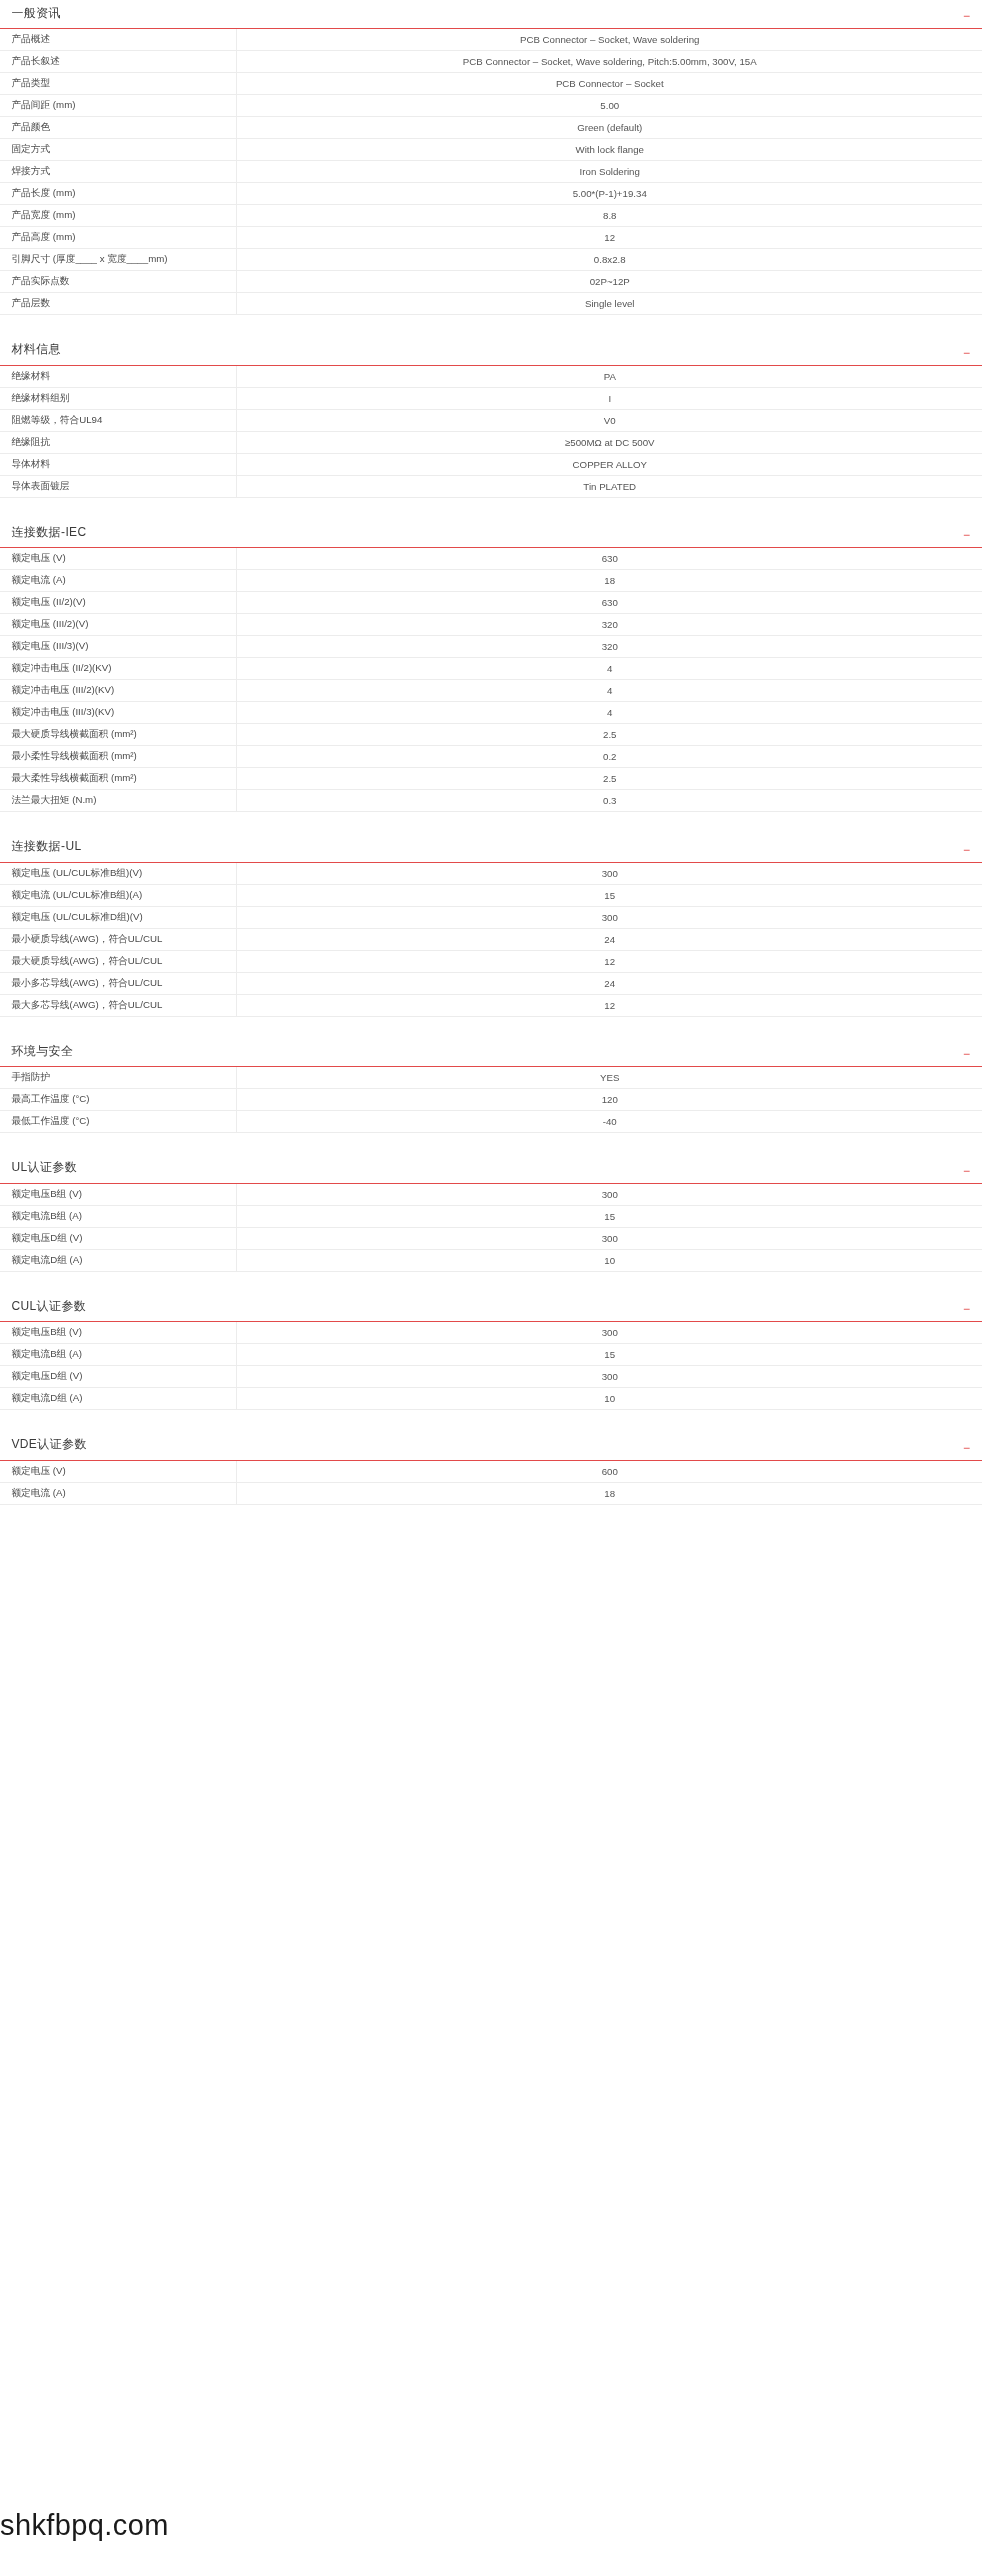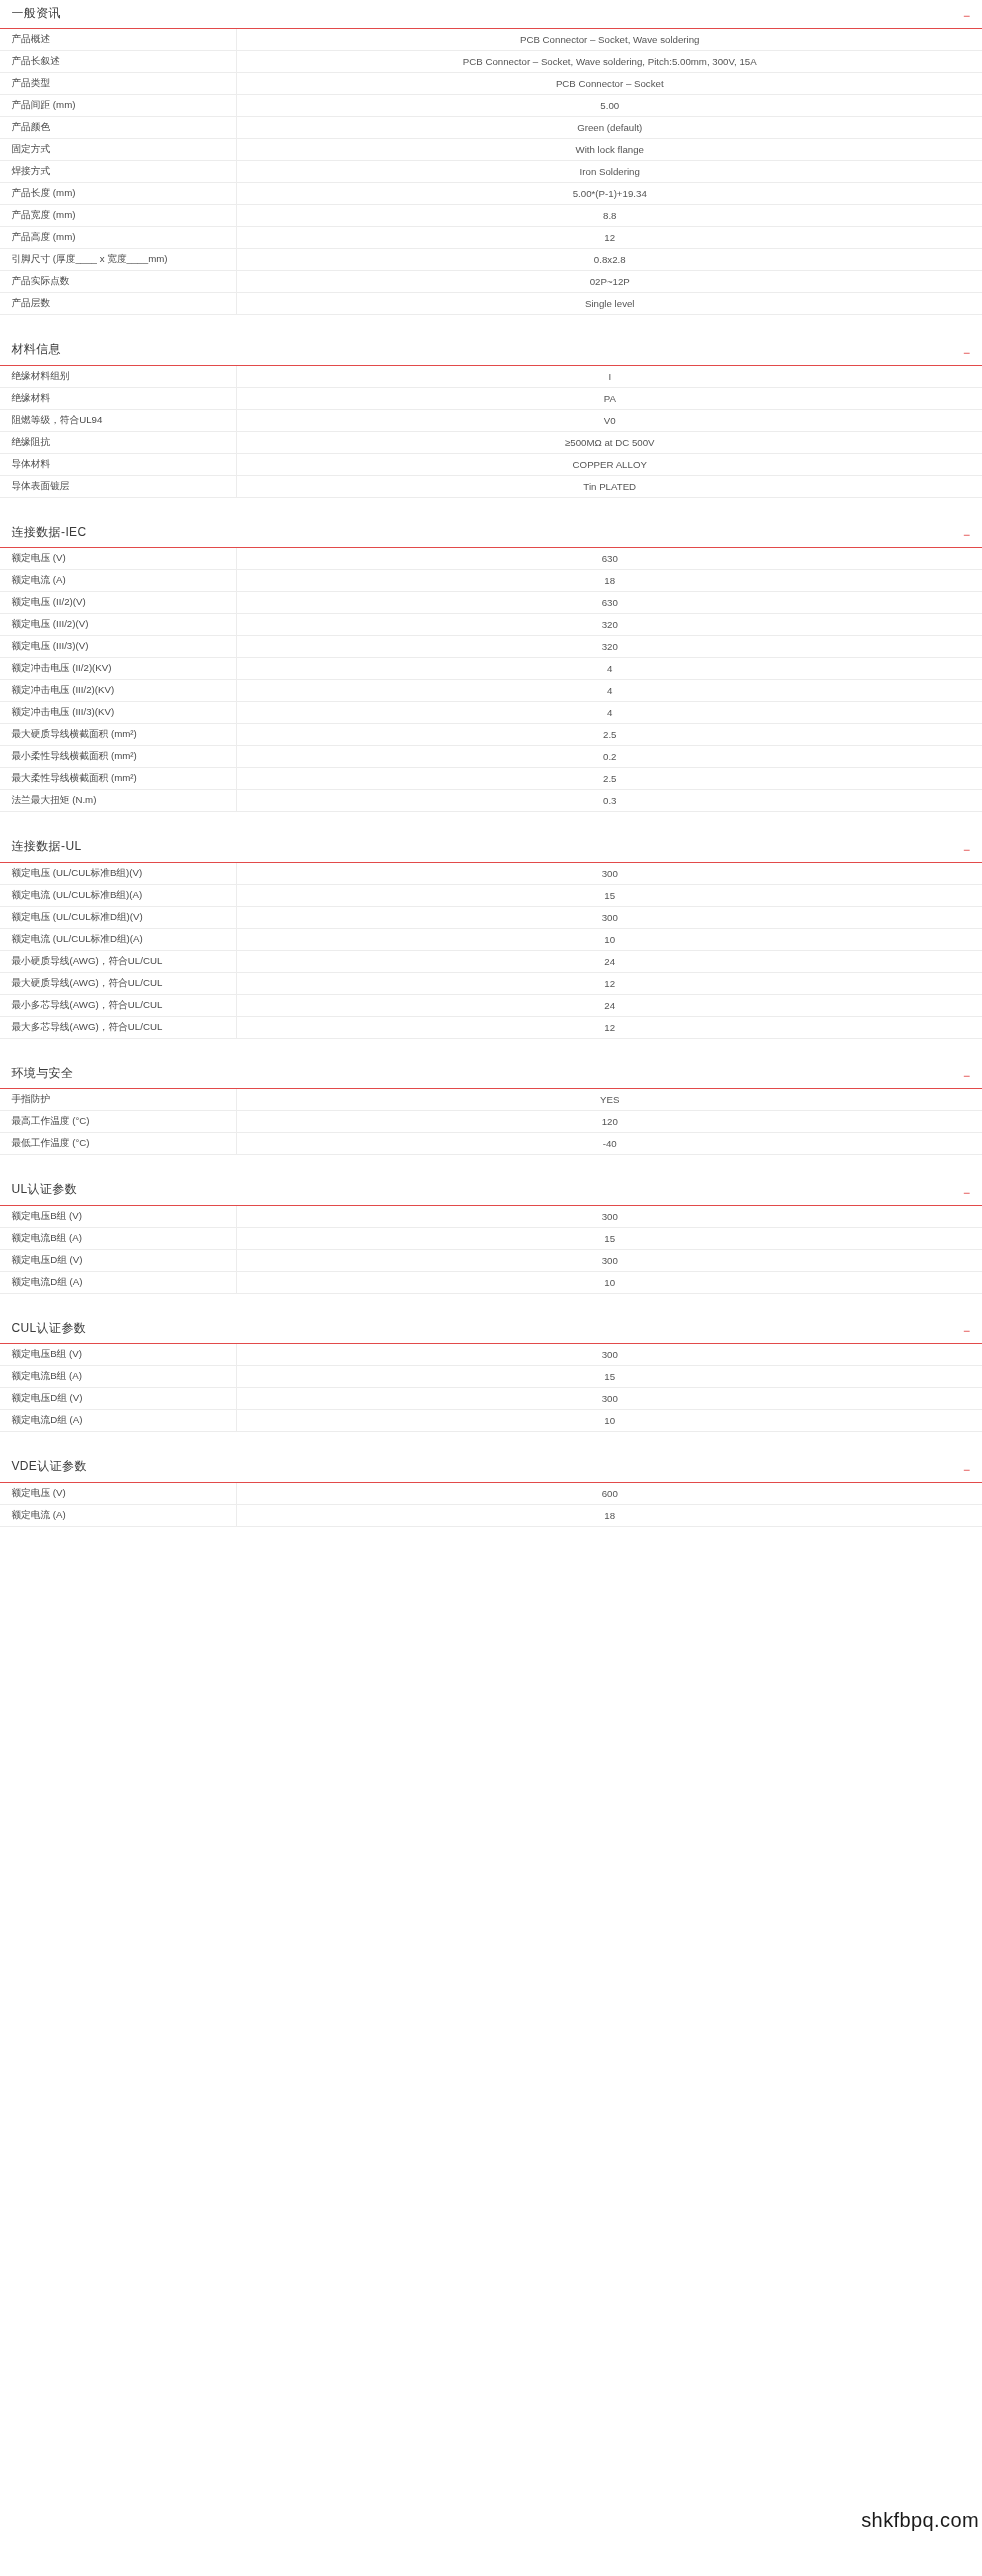--- a/index.html
+++ b/index.html
@@ -67,22 +67,22 @@
   table.spec td.v {
     text-align: center;
     color: #555555;
   }
   .spacer { height: 11.4px; }
   .watermark {
     position: absolute;
     left: 0;
     right: 4px;
     top: 2509px;
-    text-align: right;
-    font-size: 20px;
+    text-align: left;
+    font-size: 29px;
     color: #1a1a1a;
     font-family: "Liberation Sans", sans-serif;
     letter-spacing: 0.4px;
   }
   .wrap { position: relative; width: 983px; }
   .first .section-header { padding-top: 4.9px; gap: 11px; }
 </style>
 </head>
 <body>
 
@@ -152,28 +152,28 @@
         <div class="spacer"></div>
       </div>
       <div class="section">
         <div class="section-header">
           <div class="section-title">材料信息</div>
           <div class="section-toggle">−</div>
         </div>
         <table class="spec">
           <tbody>
             <tr>
+              <td class="k">绝缘材料</td>
+              <td class="v">PA</td>
+            </tr>
+            <tr>
               <td class="k">绝缘材料组别</td>
               <td class="v">I</td>
             </tr>
             <tr>
-              <td class="k">绝缘材料</td>
-              <td class="v">PA</td>
-            </tr>
-            <tr>
               <td class="k">阻燃等级，符合UL94</td>
               <td class="v">V0</td>
             </tr>
             <tr>
               <td class="k">绝缘阻抗</td>
               <td class="v">≥500MΩ at DC 500V</td>
             </tr>
             <tr>
               <td class="k">导体材料</td>
               <td class="v">COPPER ALLOY</td>
@@ -256,24 +256,20 @@
               <td class="k">额定电压 (UL/CUL标准B组)(V)</td>
               <td class="v">300</td>
             </tr>
             <tr>
               <td class="k">额定电流 (UL/CUL标准B组)(A)</td>
               <td class="v">15</td>
             </tr>
             <tr>
               <td class="k">额定电压 (UL/CUL标准D组)(V)</td>
               <td class="v">300</td>
-            </tr>
-            <tr>
-              <td class="k">额定电流 (UL/CUL标准D组)(A)</td>
-              <td class="v">10</td>
             </tr>
             <tr>
               <td class="k">最小硬质导线(AWG)，符合UL/CUL</td>
               <td class="v">24</td>
             </tr>
             <tr>
               <td class="k">最大硬质导线(AWG)，符合UL/CUL</td>
               <td class="v">12</td>
             </tr>
             <tr>

